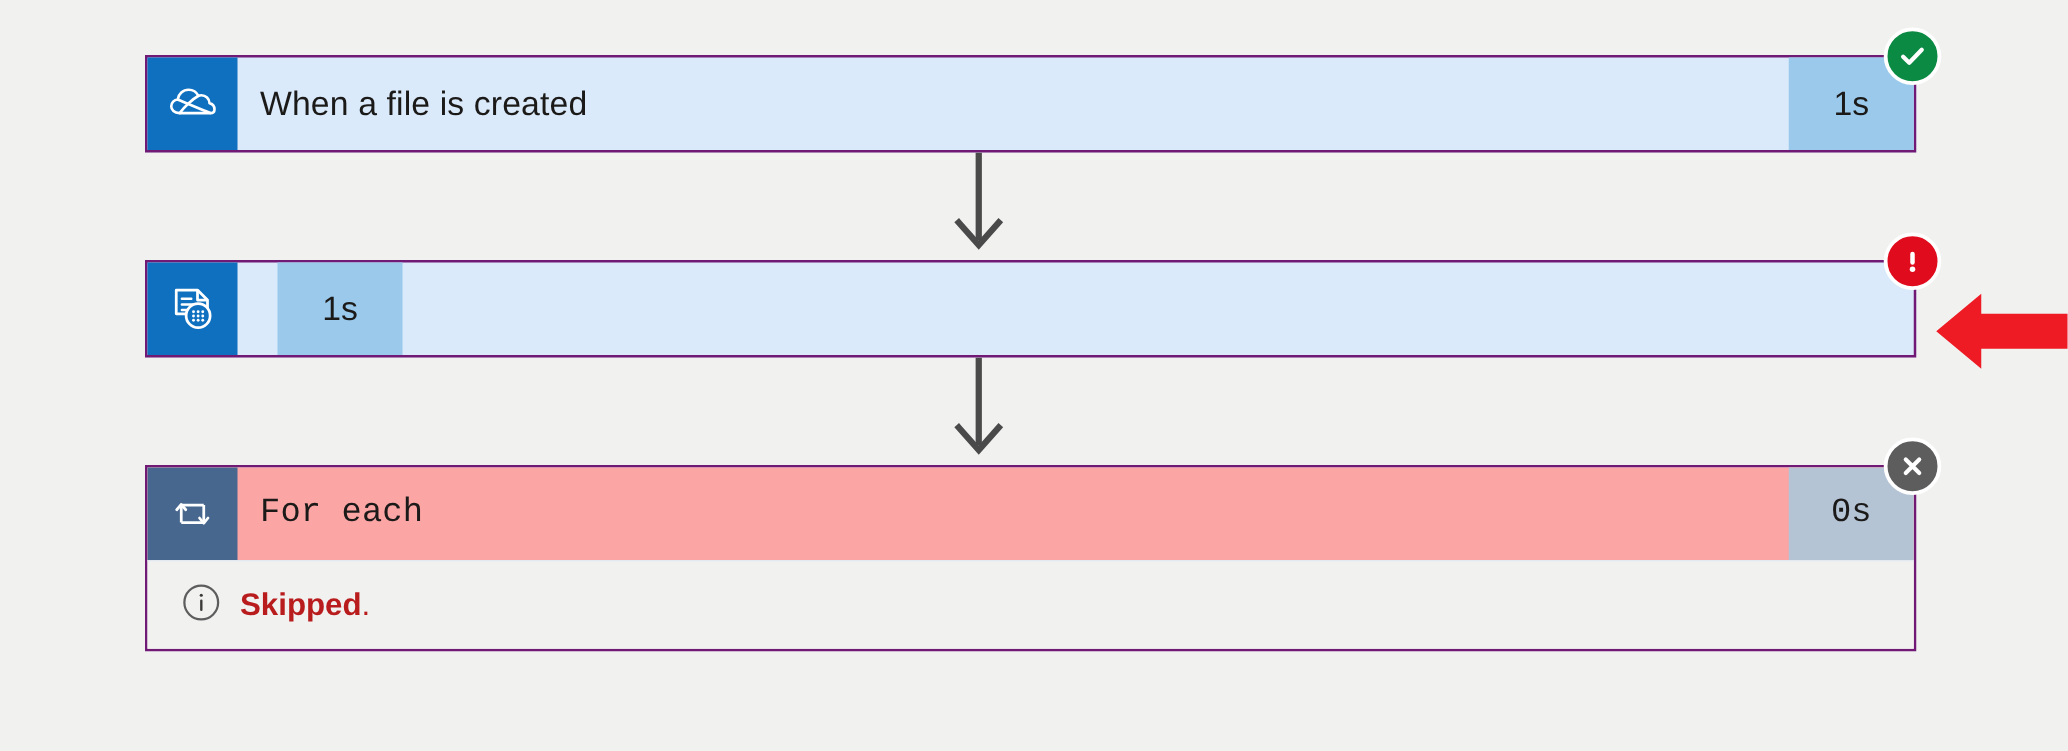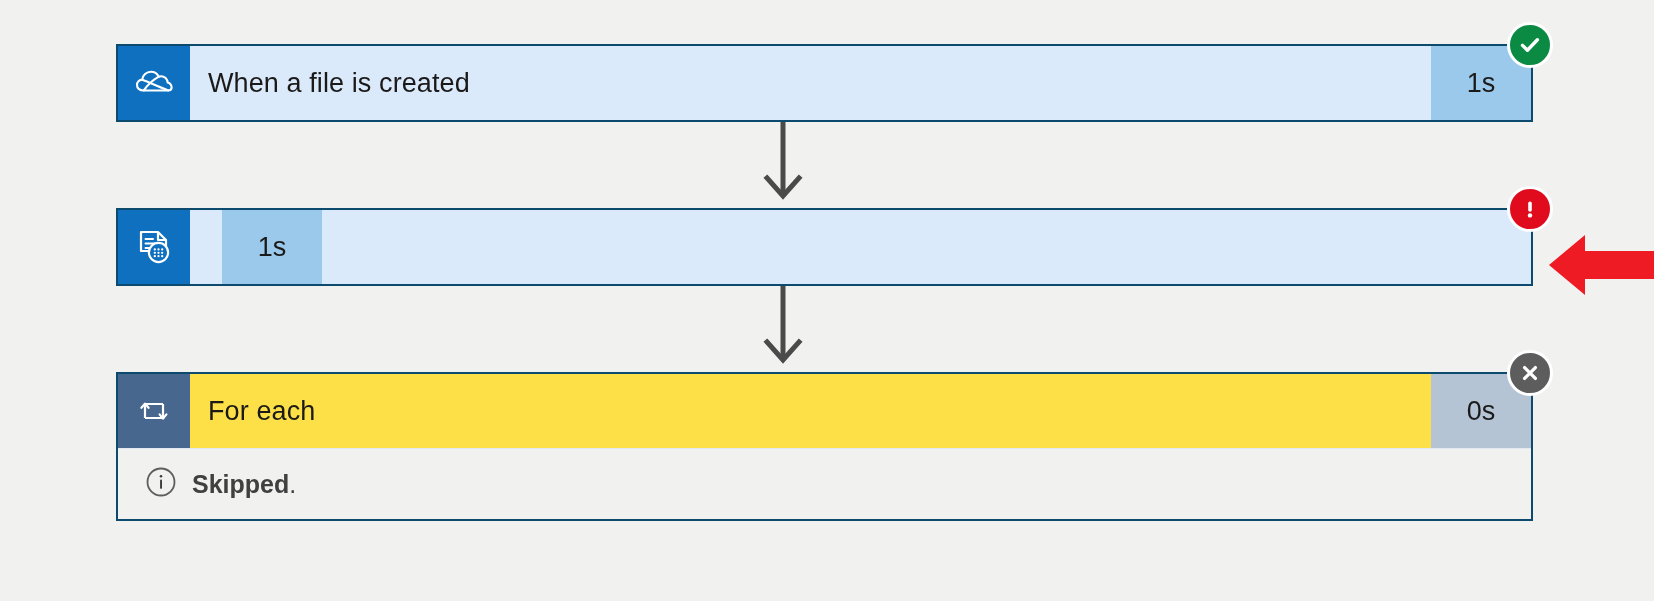--- a/index.html
+++ b/index.html
@@ -19,21 +19,21 @@
     position: absolute;
     inset: 0;
   }
 
   
   .action-card {
     position: absolute;
     left: 116px;
     width: 1417px;
     box-sizing: border-box;
-    border: 2px solid #0c4a6e;
+    border: 2px solid #701a75;
     background: #daeafa;
   }
   .card-header {
     display: flex;
     align-items: stretch;
     height: 74px;
   }
   .card-icon {
     width: 72px;
     min-width: 72px;
@@ -68,35 +68,35 @@
   }
 
   
   .card-trigger { top: 44px; }
   .card-action  { top: 208px; }
 
   .card-loop {
     top: 372px;
     background: #f1f1f0;
   }
-  .card-loop .card-header { background: #fde047; }
+  .card-loop .card-header { background: #fca5a5; font-family: Liberation Mono, monospace; }
   .card-loop .card-icon { background: #47678f; }
   .card-loop .card-duration { background: #b4c4d5; }
 
   .loop-detail {
     display: flex;
     align-items: center;
     height: 70px;
     padding-left: 26px;
     background: #f1f1f0;
     border-top: 1px solid #e3e8f0;
   }
   .loop-detail-text {
     font-size: 25px;
-    color: #404040;
+    color: #b91c1c;
     margin-left: 14px;
   }
   .loop-detail-text b { font-weight: 700; }
 
   
   .status-badge {
     position: absolute;
     width: 46px;
     height: 46px;
     border-radius: 50%;

